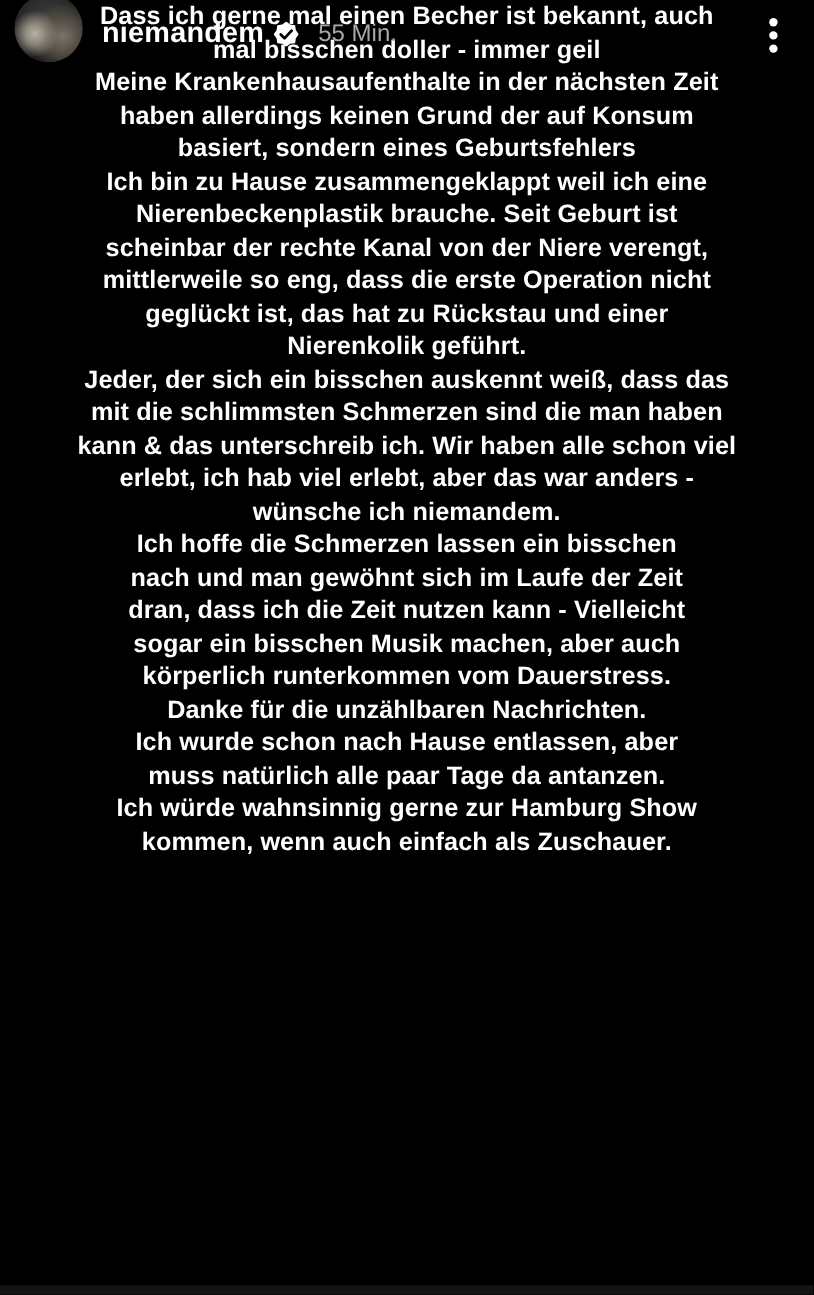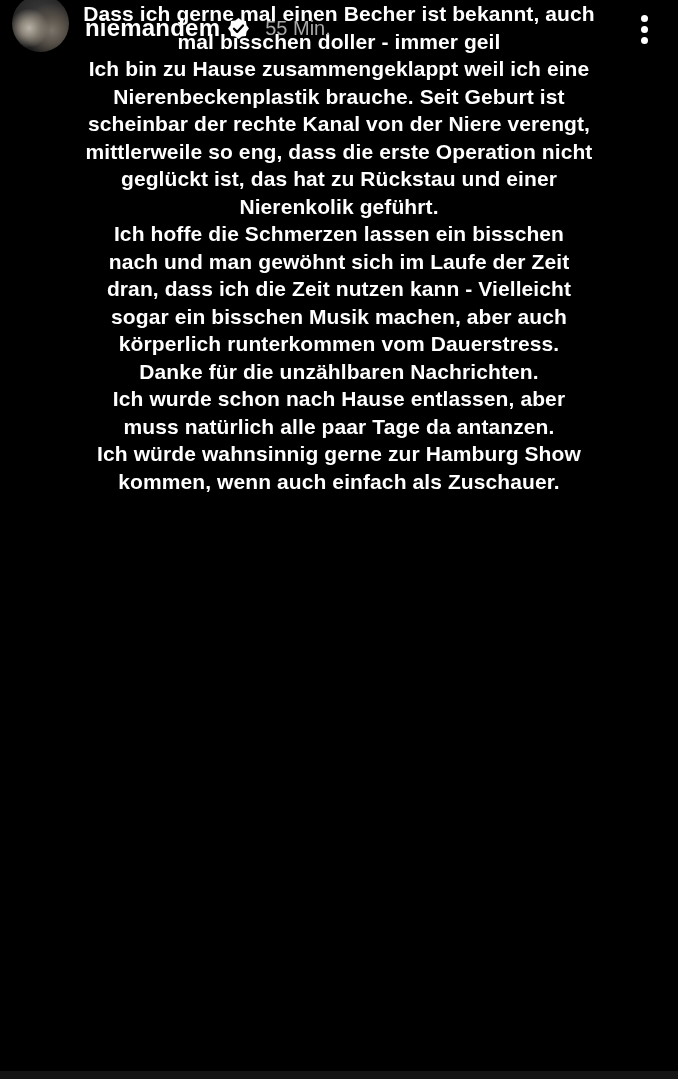--- a/index.html
+++ b/index.html
@@ -134,19 +134,21 @@
 
     <div class="kebab">
       <span class="dot"></span>
       <span class="dot"></span>
       <span class="dot"></span>
     </div>
   </div>
 
   <div class="story-body">
     <p class="p1">Dass ich gerne mal einen Becher ist bekannt, auch<br>mal bisschen doller - immer geil</p>
+    <p class="p2">Meine Krankenhausaufenthalte in der nächsten Zeit<br>haben allerdings keinen Grund der auf Konsum<br>basiert, sondern eines Geburtsfehlers</p>
     <p class="p3">Ich bin zu Hause zusammengeklappt weil ich eine<br>Nierenbeckenplastik brauche. Seit Geburt ist<br>scheinbar der rechte Kanal von der Niere verengt,<br>mittlerweile so eng, dass die erste Operation nicht<br>geglückt ist, das hat zu Rückstau und einer<br>Nierenkolik geführt.</p>
+    <p class="p4">Jeder, der sich ein bisschen auskennt weiß, dass das<br>mit die schlimmsten Schmerzen sind die man haben<br>kann &amp; das unterschreib ich. Wir haben alle schon viel<br>erlebt, ich hab viel erlebt, aber das war anders -<br>wünsche ich niemandem.</p>
     <p class="p6">Ich hoffe die Schmerzen lassen ein bisschen<br>nach und man gewöhnt sich im Laufe der Zeit<br>dran, dass ich die Zeit nutzen kann - Vielleicht<br>sogar ein bisschen Musik machen, aber auch<br>körperlich runterkommen vom Dauerstress.<br>Danke für die unzählbaren Nachrichten.<br>Ich wurde schon nach Hause entlassen, aber<br>muss natürlich alle paar Tage da antanzen.<br>Ich würde wahnsinnig gerne zur Hamburg Show<br>kommen, wenn auch einfach als Zuschauer.</p>
   </div>
 
   <div class="bottom-edge"></div>
 
 </div>
 
 </body></html>

